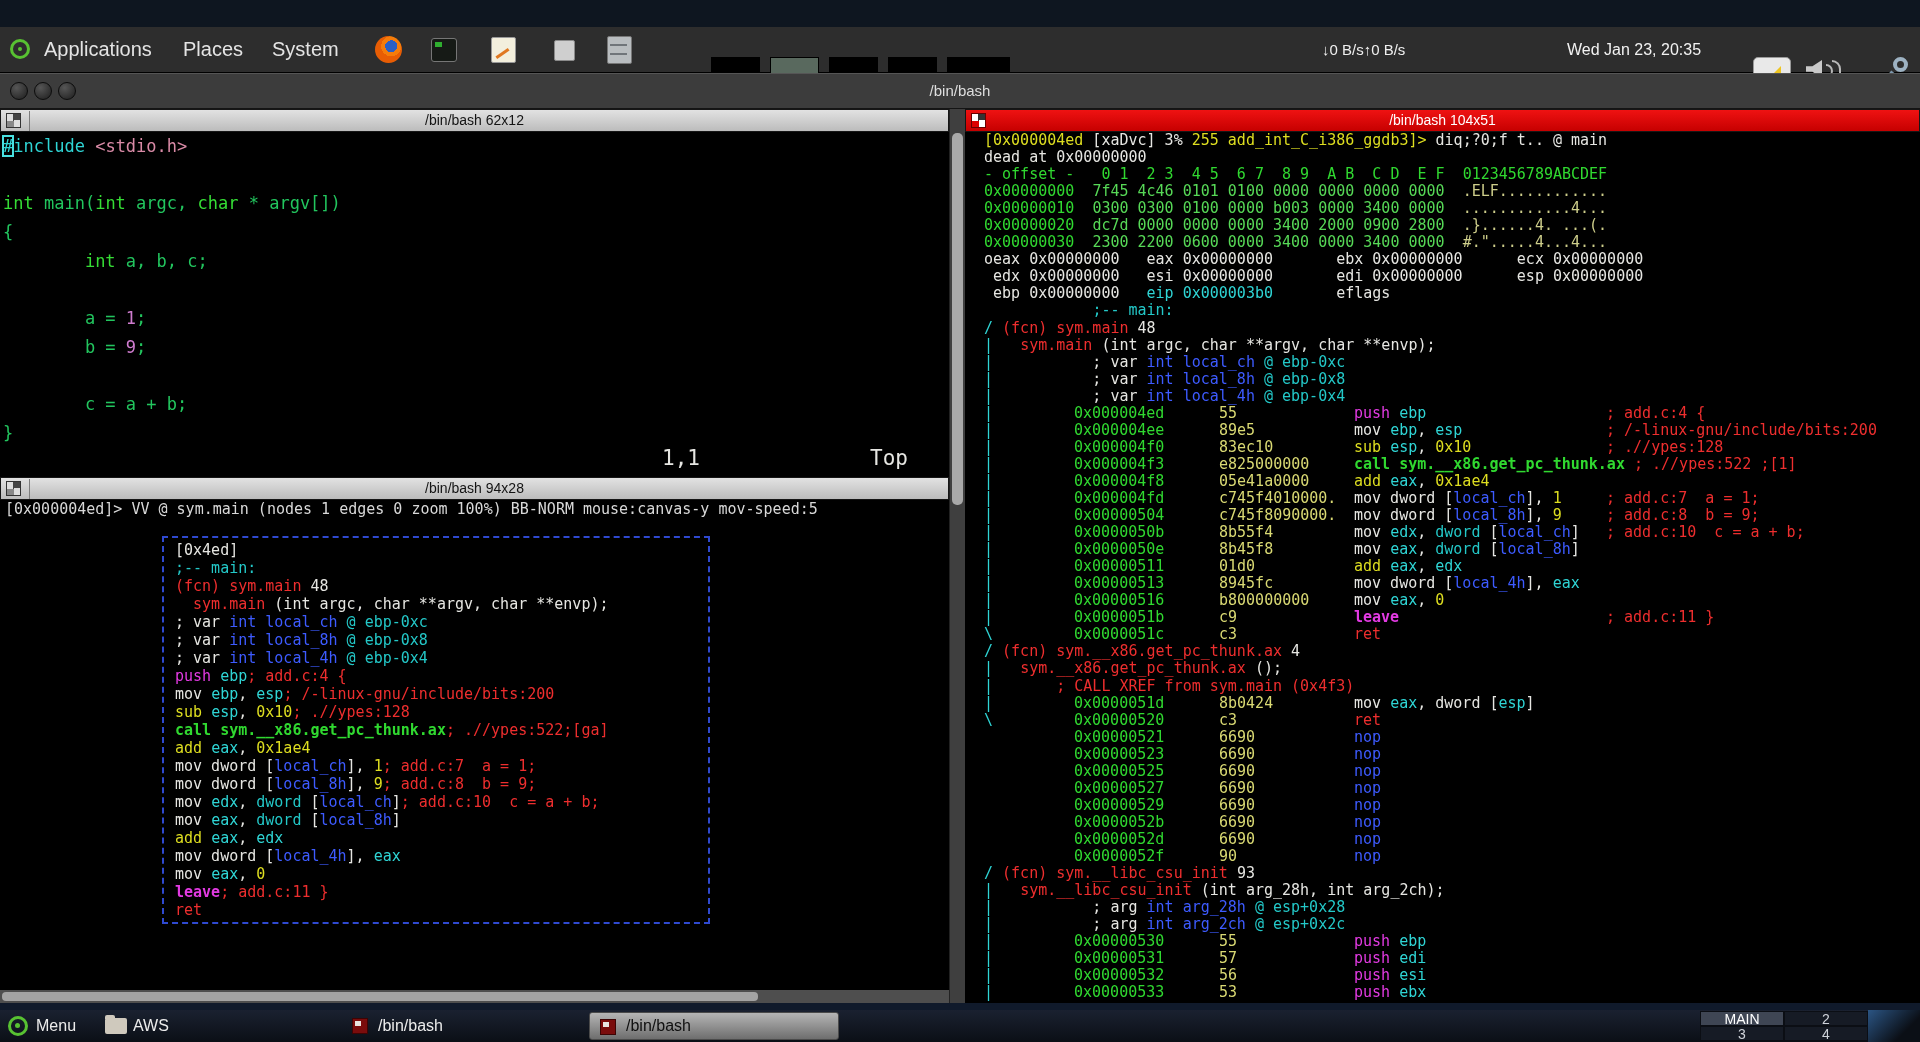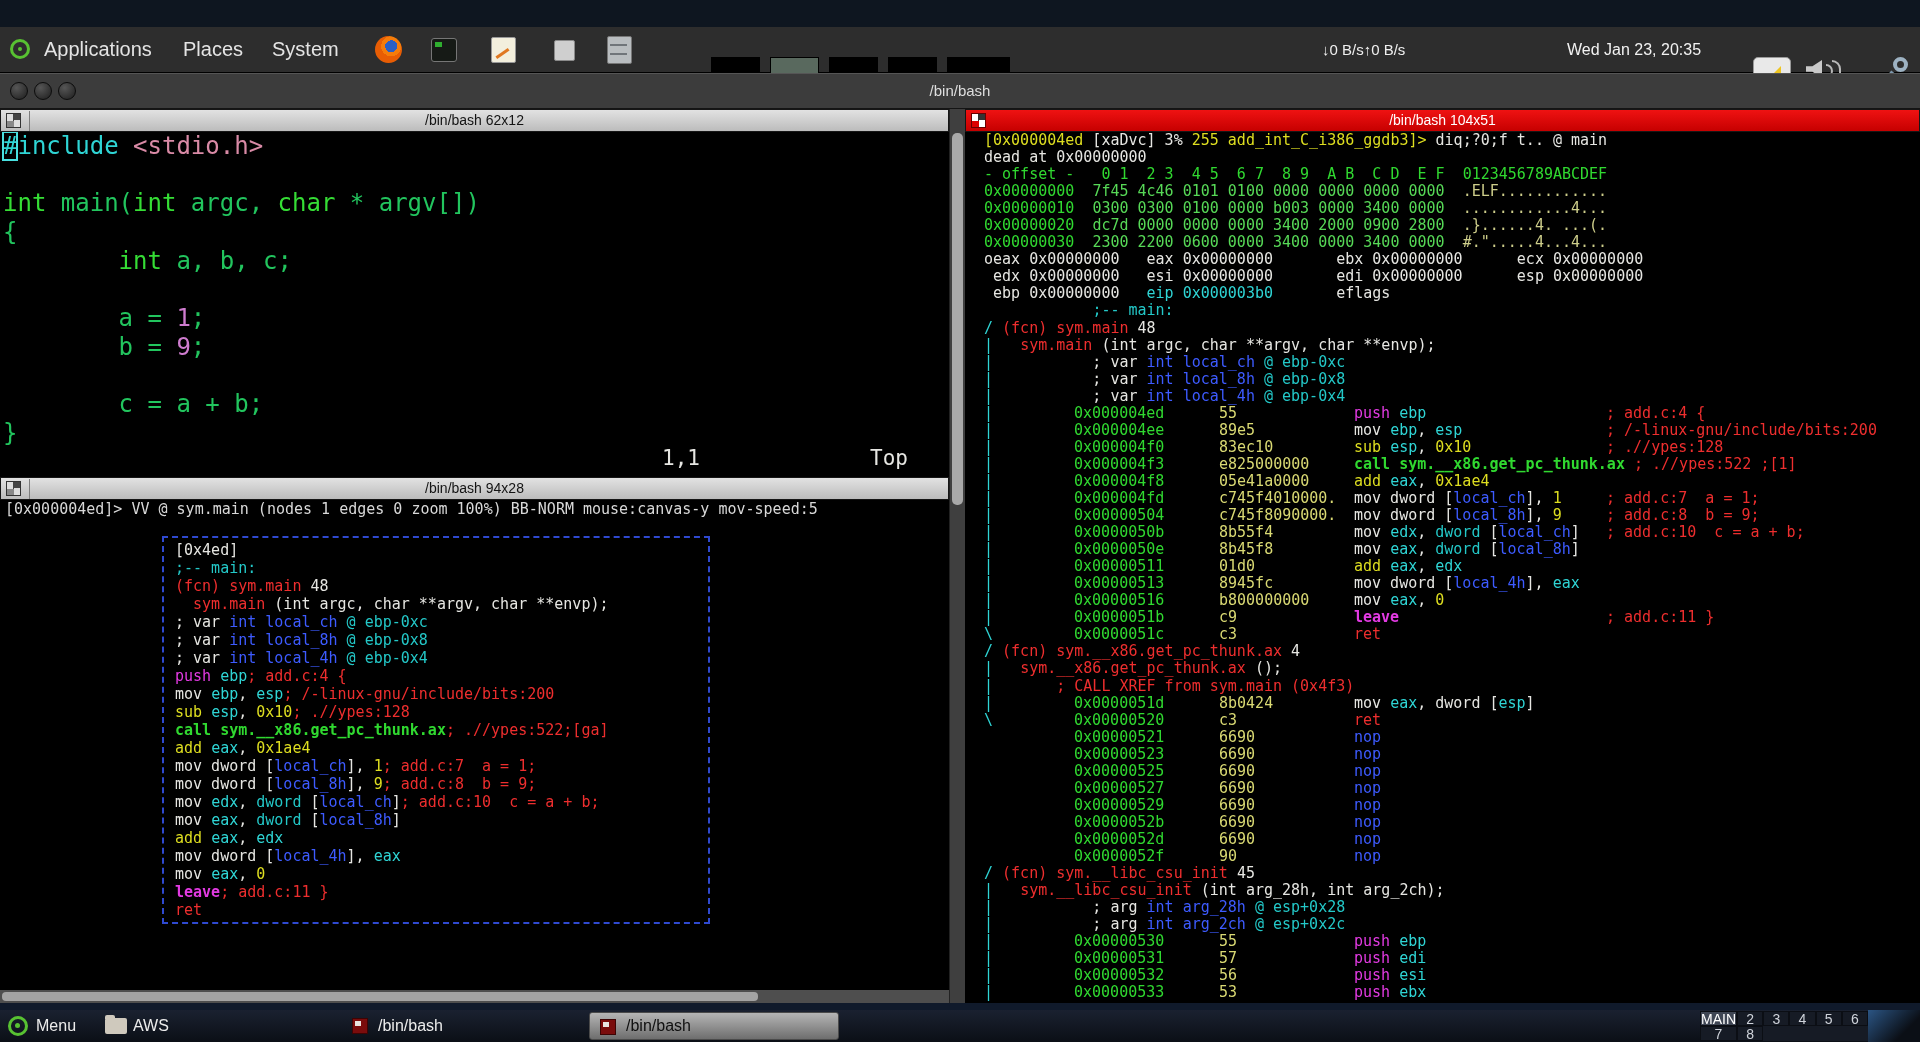--- a/index.html
+++ b/index.html
@@ -56,21 +56,21 @@
   .pane-title{height:23px;background:linear-gradient(#e2e2e2,#bcbcbc);border:1px solid #161616;
     box-sizing:border-box;font-size:14px;color:#141414;text-align:center;line-height:21px;}
   .pane-title.active{background:linear-gradient(#ef1212,#c60000);color:#fff;}
   .pane-icon{left:5px;top:3px;width:15px;height:15px;border:1px solid #333;box-sizing:border-box;
     background:conic-gradient(#444 0 25%,#ddd 25% 50%,#888 50% 75%,#ddd 75%);}
   .pane-icon.red{background:conic-gradient(#333 0 25%,#fff 25% 50%,#d00 50% 75%,#fff 75%);border-color:#600;}
   .pane-sep{left:28px;top:1px;width:1px;height:20px;background:#7d7d7d;}
   
   .term{background:#000;overflow:hidden;}
   .mono{font-family:"DejaVu Sans Mono",monospace;}
-  .vline{height:28.7px;line-height:28.7px;font-size:24px;white-space:pre;}
+  .vline{height:28.7px;line-height:28.7px;font-size:17px;white-space:pre;}
   .gline{height:18px;line-height:18px;font-size:15px;white-space:pre;}
   .dline{position:relative;height:17.05px;line-height:17px;font-size:15px;white-space:pre;}
   .dline .col{position:absolute;top:0;}
   #graph-box{position:absolute;left:162px;top:36px;width:548px;border:2px dashed #2f49d0;
     padding:3px 0 3px 11px;box-sizing:border-box;}
   
   .s-w{color:#e6e6e2}.s-r{color:#ee2e2e}.s-g{color:#30d930}.s-gb{color:#30d930;font-weight:bold}
   .s-y{color:#dede20}.s-c{color:#2fd5d5}.s-t{color:#23c8c8}.s-b{color:#3d5bff}
   .s-m{color:#e23ae2}.s-mb{color:#e23ae2;font-weight:bold}.s-k{color:#d9d973}
   .s-hex{color:#57d957}.s-asc{color:#cdcd8a}.s-nop{color:#3d5bff}
@@ -91,21 +91,21 @@
   #tb-menu-icon{left:8px;top:6px;width:20px;height:20px;border-radius:50%;border:3px solid #58c232;box-sizing:border-box;}
   #tb-menu-icon:after{content:"";position:absolute;left:4px;top:4px;width:5px;height:5px;border-radius:50%;background:#58c232;}
   #tb-folder{left:105px;top:8px;width:22px;height:16px;background:#cfc9bd;border-radius:2px;}
   #tb-folder:before{content:"";position:absolute;left:0;top:-3px;width:10px;height:4px;background:#cfc9bd;border-radius:2px 2px 0 0;}
   .task-icon{top:8px;width:16px;height:16px;background:#7a0c0c;border:1px solid #3d0404;box-sizing:border-box;position:absolute;}
   .task-icon:after{content:"";position:absolute;left:2px;top:2px;width:6px;height:5px;background:#e8e4e0;}
   #task2{left:589px;top:2px;width:250px;height:28px;border-radius:3px;
     background:linear-gradient(#b5b5b5,#6e6e6e);border:1px solid #4a4a4a;box-sizing:border-box;}
   #task2 .tb-label{color:#101010;line-height:26px;}
   #pager{left:1700px;top:1px;width:168px;height:30px;display:grid;
-    grid-template-columns:repeat(6,1fr);grid-template-rows:15px 15px;background:#161b25;}
+    grid-template-columns:repeat(2,1fr);grid-template-rows:15px 15px;background:#161b25;}
   .pager-cell{color:#cfd3da;font-size:14px;line-height:15px;text-align:center;border:1px solid #0b0e14;box-sizing:border-box;}
   .pager-cell.active{background:#3f4654;color:#fff;}
 </style>
 </head>
 <body>
 
 <div class="abs" id="vb-bar">
   <div class="abs" id="vm-icon"></div>
   <div class="abs" id="pin-icon"></div>
   <div id="vb-title">Parrot OS 64 Bit Programming [Running] - Oracle VM VirtualBox : 1</div>
@@ -265,21 +265,21 @@
       <div class="dline"><span class="col s-c" style="left: 0px;">|</span><span class="col s-g" style="left: 90px;">0x0000051d</span><span class="col s-k" style="left: 235px;">8b0424</span><span class="col" style="left: 370px;"><span class="s-w">mov </span><span class="s-c">eax</span><span class="s-w">, dword [</span><span class="s-c">esp</span><span class="s-w">]</span></span></div>
       <div class="dline"><span class="col s-c" style="left: 0px;">\</span><span class="col s-g" style="left: 90px;">0x00000520</span><span class="col s-k" style="left: 235px;">c3</span><span class="col" style="left: 370px;"><span class="s-r">ret</span></span></div>
       <div class="dline"><span class="col s-g" style="left: 90px;">0x00000521</span><span class="col s-k" style="left: 235px;">6690</span><span class="col" style="left: 370px;"><span class="s-nop">nop</span></span></div>
       <div class="dline"><span class="col s-g" style="left: 90px;">0x00000523</span><span class="col s-k" style="left: 235px;">6690</span><span class="col" style="left: 370px;"><span class="s-nop">nop</span></span></div>
       <div class="dline"><span class="col s-g" style="left: 90px;">0x00000525</span><span class="col s-k" style="left: 235px;">6690</span><span class="col" style="left: 370px;"><span class="s-nop">nop</span></span></div>
       <div class="dline"><span class="col s-g" style="left: 90px;">0x00000527</span><span class="col s-k" style="left: 235px;">6690</span><span class="col" style="left: 370px;"><span class="s-nop">nop</span></span></div>
       <div class="dline"><span class="col s-g" style="left: 90px;">0x00000529</span><span class="col s-k" style="left: 235px;">6690</span><span class="col" style="left: 370px;"><span class="s-nop">nop</span></span></div>
       <div class="dline"><span class="col s-g" style="left: 90px;">0x0000052b</span><span class="col s-k" style="left: 235px;">6690</span><span class="col" style="left: 370px;"><span class="s-nop">nop</span></span></div>
       <div class="dline"><span class="col s-g" style="left: 90px;">0x0000052d</span><span class="col s-k" style="left: 235px;">6690</span><span class="col" style="left: 370px;"><span class="s-nop">nop</span></span></div>
       <div class="dline"><span class="col s-g" style="left: 90px;">0x0000052f</span><span class="col s-k" style="left: 235px;">90</span><span class="col" style="left: 370px;"><span class="s-nop">nop</span></span></div>
-      <div class="dline"><span class="s-c">/ </span><span class="s-r">(fcn) sym.__libc_csu_init </span><span class="s-w">45</span></div>
+      <div class="dline"><span class="s-c">/ </span><span class="s-r">(fcn) sym.__libc_csu_init </span><span class="s-w">93</span></div>
       <div class="dline"><span class="s-c">|   </span><span class="s-r">sym.__libc_csu_init</span><span class="s-w"> (int arg_28h, int arg_2ch);</span></div>
       <div class="dline"><span class="s-c">|</span><span class="s-w">           ; arg </span><span class="s-b">int</span><span class="s-w"> </span><span class="s-b">arg_28h</span><span class="s-t"> @ esp+0x28</span></div>
       <div class="dline"><span class="s-c">|</span><span class="s-w">           ; arg </span><span class="s-b">int</span><span class="s-w"> </span><span class="s-b">arg_2ch</span><span class="s-t"> @ esp+0x2c</span></div>
       <div class="dline"><span class="col s-c" style="left: 0px;">|</span><span class="col s-g" style="left: 90px;">0x00000530</span><span class="col s-k" style="left: 235px;">55</span><span class="col" style="left: 370px;"><span class="s-m">push</span><span class="s-w"> </span><span class="s-c">ebp</span></span></div>
       <div class="dline"><span class="col s-c" style="left: 0px;">|</span><span class="col s-g" style="left: 90px;">0x00000531</span><span class="col s-k" style="left: 235px;">57</span><span class="col" style="left: 370px;"><span class="s-m">push</span><span class="s-w"> </span><span class="s-c">edi</span></span></div>
       <div class="dline"><span class="col s-c" style="left: 0px;">|</span><span class="col s-g" style="left: 90px;">0x00000532</span><span class="col s-k" style="left: 235px;">56</span><span class="col" style="left: 370px;"><span class="s-m">push</span><span class="s-w"> </span><span class="s-c">esi</span></span></div>
       <div class="dline"><span class="col s-c" style="left: 0px;">|</span><span class="col s-g" style="left: 90px;">0x00000533</span><span class="col s-k" style="left: 235px;">53</span><span class="col" style="left: 370px;"><span class="s-m">push</span><span class="s-w"> </span><span class="s-c">ebx</span></span></div>
     </div>
 </div>
 

